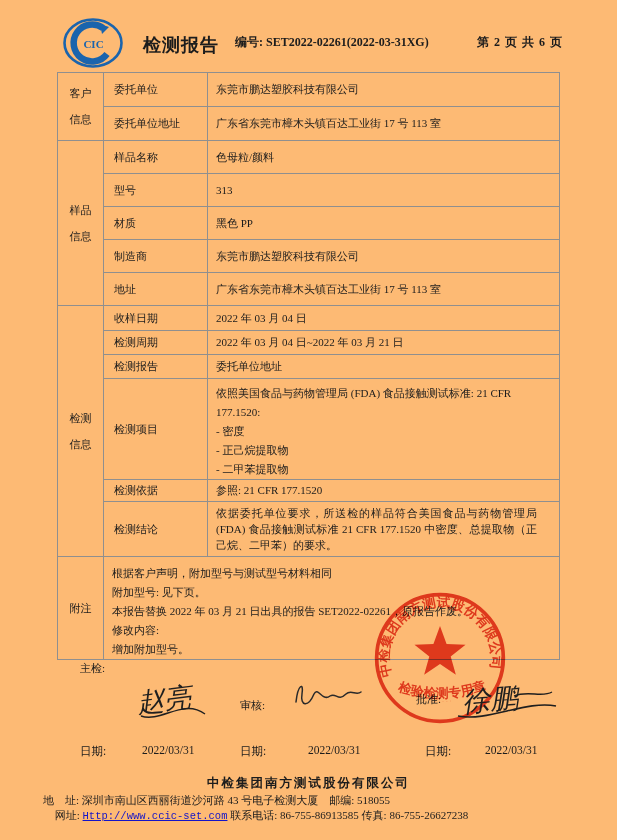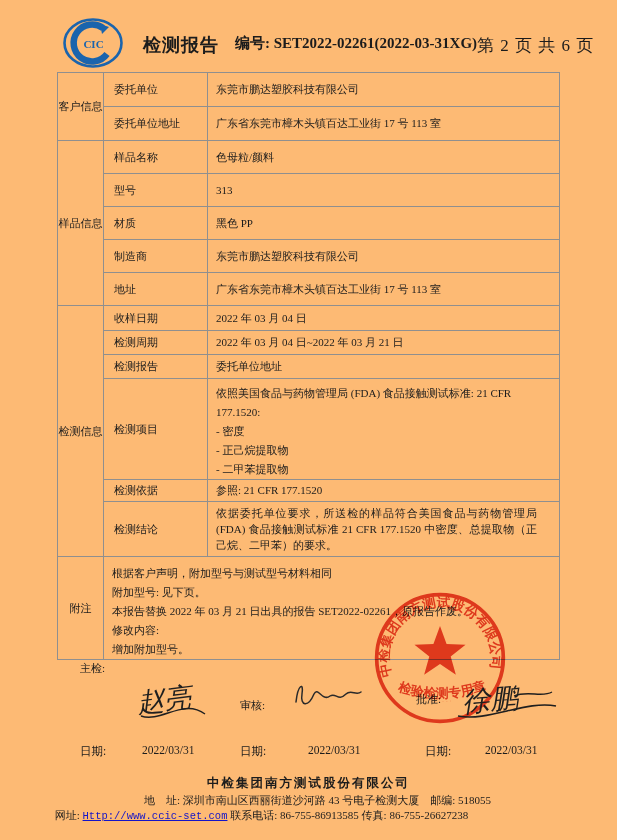--- a/index.html
+++ b/index.html
@@ -5,48 +5,48 @@
   * { margin:0; padding:0; box-sizing:border-box; }
   html,body { background:#ffffff; }
   .page {
     position:relative; width:617px; height:840px; background:#fdba74;
     font-family:"Liberation Serif","DejaVu Serif",serif;
     color:#1c1c1c; overflow:hidden;
   }
   
   .hdr-logo { position:absolute; left:62px; top:17px; width:62px; height:52px; }
   .hdr-title { position:absolute; left:143px; top:33px; font-size:18px; font-weight:bold; letter-spacing:1px; }
-  .hdr-no { position:absolute; left:235px; top:34px; font-size:15px; font-weight:bold;font-family:Liberation Serif, serif; }
-  .hdr-page { position:absolute; left:477px; top:34px; font-size:17px; font-weight:normal; letter-spacing:1px; }
+  .hdr-no { position:absolute; left:235px; top:34px; font-size:12px; font-weight:bold;font-family:Liberation Serif, serif; }
+  .hdr-page { position:absolute; left:477px; top:34px; font-size:12px; font-weight:bold; letter-spacing:1px; }
   
   table.rpt { position:absolute; left:57px; top:72px; width:502px; border-collapse:collapse; table-layout:fixed; }
   table.rpt td { border:1px solid #8f8f8f; font-size:11px; vertical-align:middle; }
   td.sec { text-align:center; }
-  td.sec .secwrap { display:flex; align-items:center; justify-content:center; row-gap:11px; }
+  td.sec .secwrap { display:flex; flex-direction:column; align-items:center; justify-content:center; row-gap:11px; }
   td.lbl { padding-left:10px; }
   td.val { padding-left:8px; padding-right:22px; }
   tr.h34{height:34px} tr.h33{height:33px} tr.h25{height:25px} tr.h24{height:24px}
   tr.h97{height:97px} tr.h22{height:22px} tr.h48{height:48px}
   td.val-top { vertical-align:top; padding-top:5px; }
   td.val-top .ln { line-height:19px; }
   td.concl { line-height:16px; text-align:justify; padding-top:3px; padding-bottom:3px; }
   td.notes { vertical-align:top; padding-top:7px; }
   td.notes .ln { line-height:19px; }
   
   .siglabel { position:absolute; font-size:11px; }
   .sigdate { position:absolute; font-size:11.5px; }
   .sig-svg { position:absolute; }
   .sig-svg text { font-family:"Liberation Serif","DejaVu Serif",serif; font-style:italic; fill:#1f1f1f; }
   
   .stamp { position:absolute; left:371px; top:589px; width:138px; height:138px;
            mix-blend-mode:multiply; opacity:0.9; pointer-events:none; }
   
   .ftr-company { position:absolute; left:0; top:775px; width:617px; text-align:center;
                  font-size:12.5px; font-weight:bold; letter-spacing:2px; }
-  .ftr-line1 { position:absolute; left:0; top:793px; width:491px; text-align:right; font-size:11px; }
+  .ftr-line1 { position:absolute; left:0; top:793px; width:491px; text-align:left; font-size:11px;padding-left:43px; }
   .ftr-line2 { position:absolute; left:0; top:808px; width:523px; text-align:center; font-size:11px; }
   .ftr-url { color:#1414c8; text-decoration:underline; font-family:"Liberation Mono","DejaVu Sans Mono",monospace; font-size:10.5px; }
 </style>
 </head>
 <body>
 
 <div class="page">
 
   <svg class="hdr-logo" viewBox="0 0 62 52">
     <ellipse cx="31" cy="26" rx="28.5" ry="23.5" fill="none" stroke="#1a64ad" stroke-width="2.6"></ellipse>

